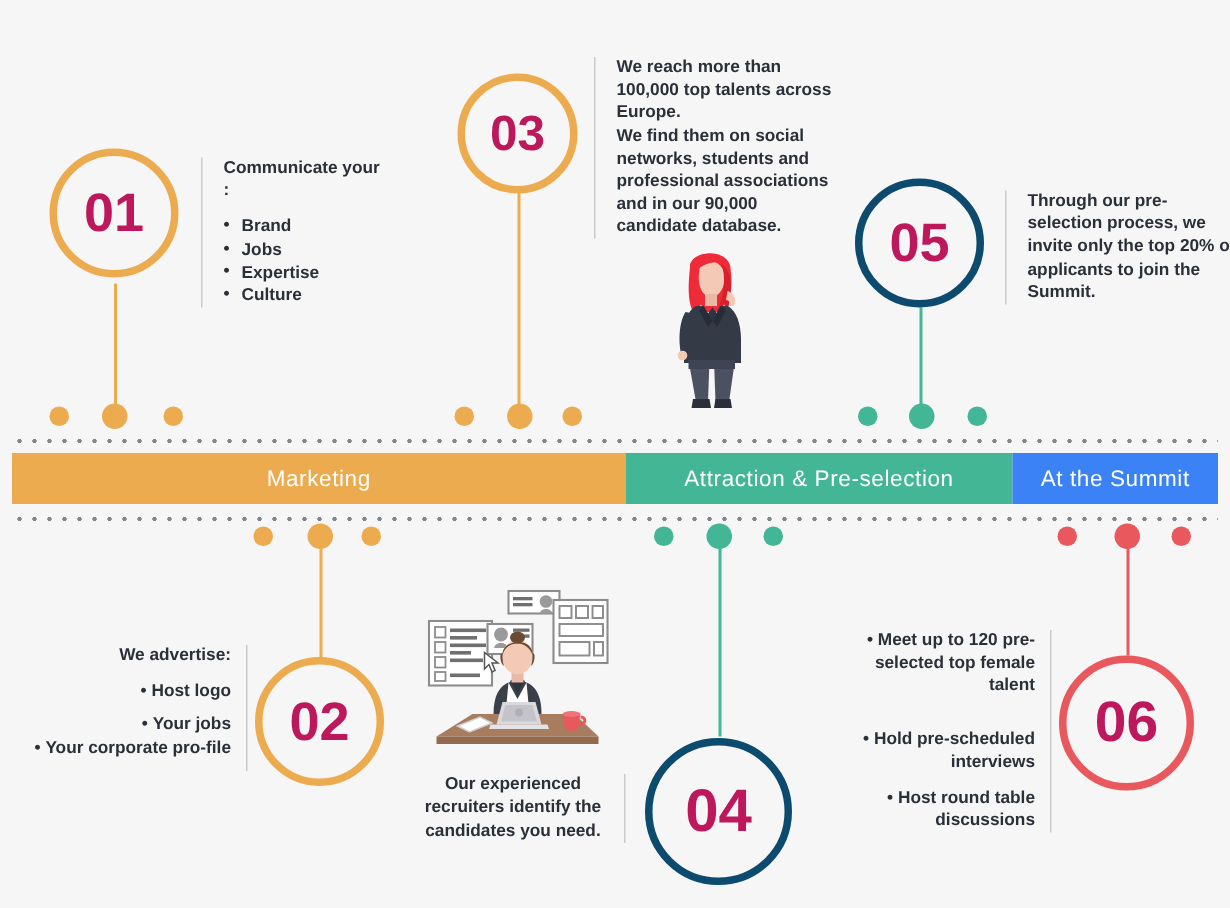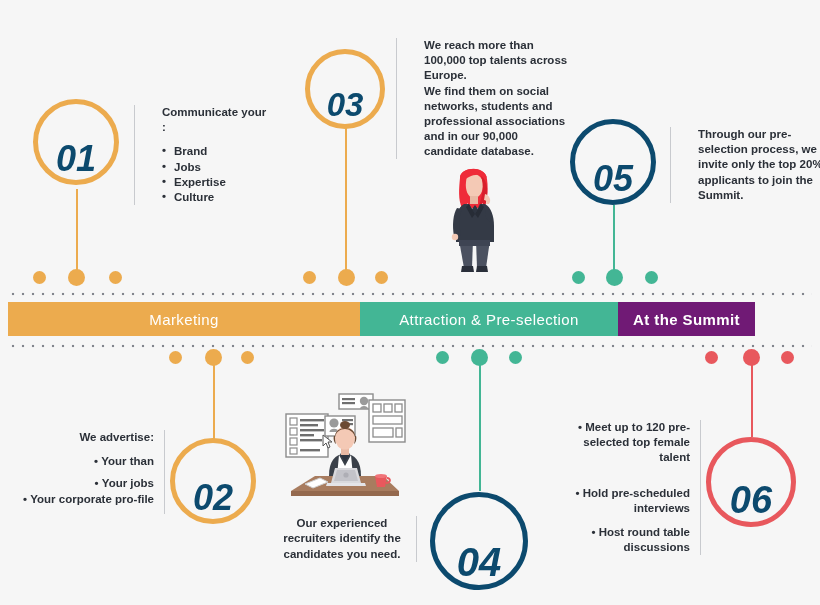--- a/index.html
+++ b/index.html
@@ -19,21 +19,21 @@
     left:8px;top:302px;width:804px;height:34px;
     display:flex;
   }
   .seg{
     display:flex;align-items:center;justify-content:center;
     color:#ffffff;font-size:15px;letter-spacing:.4px;
     white-space:nowrap;
   }
   #segment-marketing{background:#ecab4e;}
   #segment-attraction{background:#43b695;}
-  #segment-summit{background:#701a75;font-weight:bold;}
+  #segment-summit{background:#3b82f6;}
 
   .dotted-row{
     left:8px;width:804px;height:4px;
     background-image:radial-gradient(circle, #6d717a 1.3px, rgba(0,0,0,0) 1.6px);
     background-size:10px 4px;
     background-repeat:repeat-x;
     background-position:left center;
     opacity:.85;
   }
   #dotted-row-top{top:292px;}
@@ -49,55 +49,54 @@
 
   
   .conn{width:2px;}
   .l-orange{background:#ecab4e;}
   .l-teal{background:#43b695;}
   .l-red{background:#e8585d;}
 
   
   .circle{
     border-radius:50%;
-    display:flex;align-items:flex-end;justify-content:center;
+    display:flex;align-items:center;justify-content:center;
     background:#f6f6f6;
     font-weight:bold;
-    color:#0c4a6e;
+    color:#be185d;
     box-sizing:border-box;
-    font-style:italic;
   }
   .ring-orange{border:5px solid #ecab4e;}
   .ring-teal{border:5px solid #0c4a6e;}
   .ring-red{border:5px solid #e8585d;}
 
   
   .txt{font-size:11.5px;line-height:1.32;font-weight:bold;color:#2b3038;}
   .txt ul{list-style:none;margin:0;padding:0;}
   .txt li{position:relative;}
   .bul-left{padding-left:12px;}
   .bul-left:before{content:"\2022";position:absolute;left:0;top:-1px;}
-  .rule-left{border-left:1px solid #c8cace;padding-left:27px;}
+  .rule-left{border-left:1px solid #c8cace;padding-left:14px;}
   .rule-right{border-right:1px solid #c8cace;padding-right:10px;text-align:right;}
   .head-gap{margin-bottom:9px;}
 
   .cap{font-size:11.5px;font-weight:bold;line-height:1.34;text-align:center;color:#2b3038;}
 
   
   .illus{position:absolute;}
 </style>
 </head>
 <body>
 
 <div class="stage">
 
   <div class="abs dotted-row" id="dotted-row-top"></div>
 
   <div class="abs" id="timeline-bar">
-    <div class="seg" id="segment-marketing" style="width:352px">
+    <div class="seg" id="segment-marketing" style="width:409px">
       <span>Marketing</span>
     </div>
     <div class="seg" id="segment-attraction" style="width:258px">
       <span>Attraction &amp; Pre-selection</span>
     </div>
     <div class="seg" id="segment-summit" style="width:137px">
       <span>At the Summit</span>
     </div>
   </div>
 
@@ -161,21 +160,21 @@
   <div class="abs txt rule-left" style="left:670px;top:127px;width:140px">
     <div>Through our pre-selection process, we invite only the top 20% of applicants to join the Summit.</div>
   </div>
 
   <div class="abs circle ring-orange" style="left:170px;top:438px;width:86px;height:86px;font-size:36px">
     <span>02</span>
   </div>
   <div class="abs txt rule-right" style="left:20px;top:430px;width:134px">
     <div class="head-gap">We advertise:</div>
     <ul>
-      <li style="margin-bottom:7px">•&nbsp;<span>Your than</span></li>
+      <li style="margin-bottom:7px">•&nbsp;<span>Host logo</span></li>
       <li>•&nbsp;<span>Your jobs</span></li>
       <li style="margin-bottom:7px">•&nbsp;<span>Your corporate pro-file</span></li>
     </ul>
   </div>
 
   <div class="abs circle ring-teal" style="left:430px;top:492px;width:98px;height:98px;font-size:40px">
     <span>04</span>
   </div>
   <div class="abs cap rule-right" style="left:278px;top:516px;width:128px">Our experienced recruiters identify the candidates you need.</div>
 

